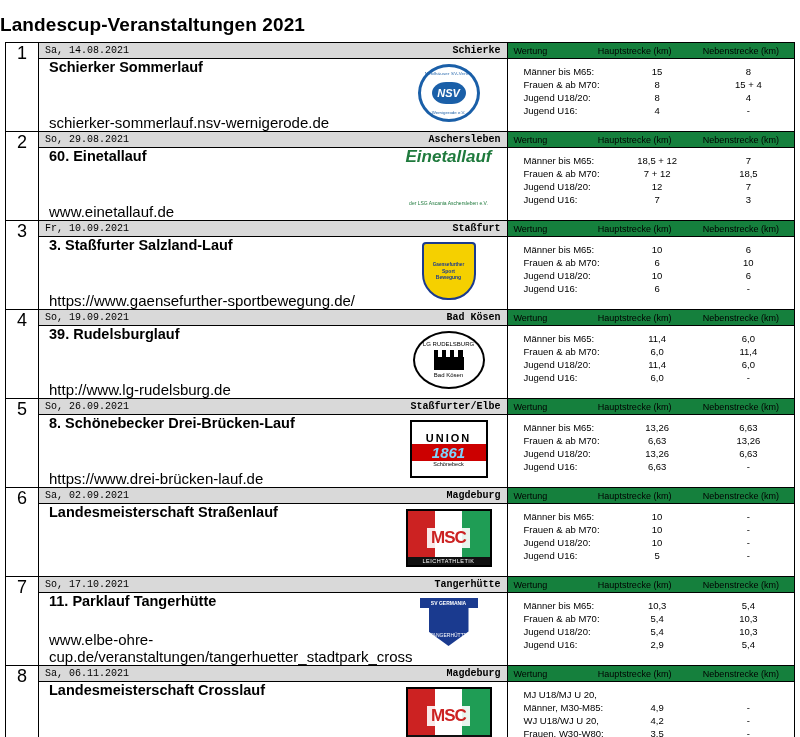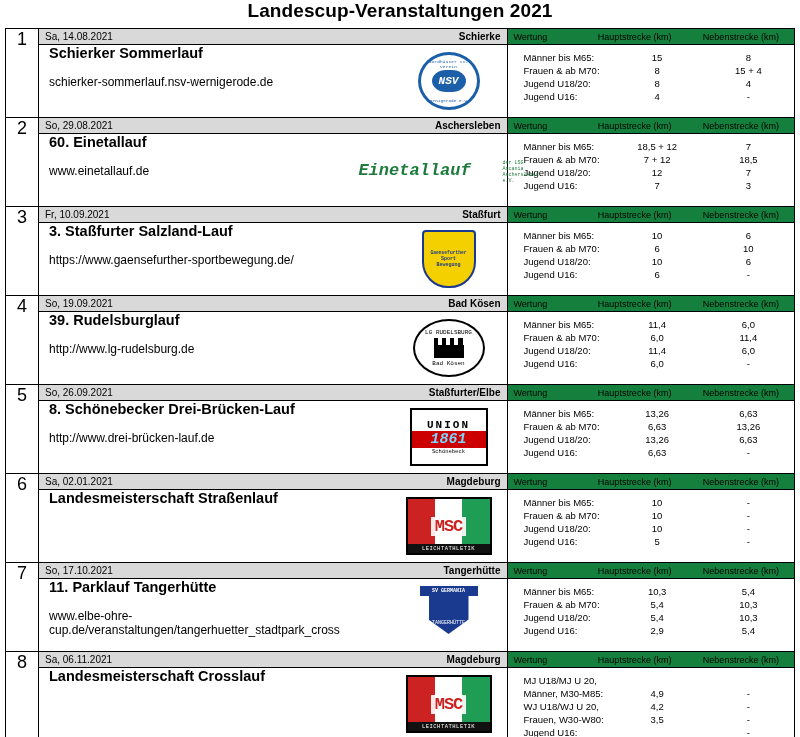--- a/index.html
+++ b/index.html
@@ -8,25 +8,25 @@
     width: 800px; height: 737px;
     background: #ffffff;
     font-family: "Liberation Sans", sans-serif;
   }
   #page {
     width: 800px; height: 737px;
     position: relative;
     overflow: hidden;
   }
   .doc-title {
-    text-align: center;
+    text-align: left;
     font-size: 19px;
     font-weight: bold;
     color: #000;
-    padding: 0 0 6px 0;
+    padding: 14px 0 6px 0;
     letter-spacing: 0.1px;
   }
   table.events {
     border-collapse: collapse;
     width: 790px;
     margin: 0 5px;
     table-layout: fixed;
   }
   table.events > tbody > tr > td {
     border: 1px solid #000;
@@ -52,55 +52,54 @@
   .hdr-row {
     height: 16px;
     background: #d9d9d9;
     border-bottom: 1px solid #000;
     display: flex;
     align-items: center;
     justify-content: space-between;
     padding: 0 6px;
     font-size: 10px;
     color: #000;
+    font-family: Liberation Mono, monospace;
   }
   .hdr-date { font-size: 10px; }
   .hdr-place { font-size: 10px; font-weight: bold; text-align: right; padding-left: 42px; }
   .body-left {
     position: relative;
     height: 72px;
   }
   .name-wrap {
     position: absolute;
     left: 10px; top: 0; right: 120px; bottom: 0;
     display: flex;
     flex-direction: column;
-    justify-content: flex-start;
+    justify-content: space-between;
   }
   .ev-name {
     font-size: 14.5px;
     font-weight: bold;
     color: #000;
     line-height: 1.2;
   }
   .ev-url {
-    font-size: 12px;
+    font-size: 15px;
     color: #000;
     margin-top: 13px;
   }
   .logo-wrap {
     position: absolute;
     right: 6px; top: 50%;
     transform: translateY(-50%);
     width: 104px;
     height: 62px;
     display: flex;
-    align-items: center;
     justify-content: center;
-    font-family: Liberation Mono, monospace;
   }
   
   .right-col { width: 100%; }
   .dist-hdr {
     height: 16px;
     background: #15803d;
     border-bottom: 1px solid #000;
     display: flex;
     font-size: 9px;
     color: #000;
@@ -144,21 +143,21 @@
   }
   .logo-nsv .badge {
     width: 34px; height: 22px; background: #1a5fa8;
     border-radius: 50%/60%;
     color: #fff; font-size: 11px; font-weight: bold;
     display: flex; align-items: center; justify-content: center;
     font-style: italic;
   }
   .logo-einetal {
     width: 102px; height: 48px;
-    display: flex; flex-direction: row;
+    display: flex; flex-direction: column;
     align-items: center; justify-content: center; gap: 32px;
   }
   .logo-einetal .et-main {
     font-size: 17px; font-weight: bold; color: #1f7a3d;
     font-style: italic; line-height: 1;
   }
   .logo-einetal .et-sub {
     font-size: 5px; color: #1f7a3d; margin-top: 3px;
   }
   .logo-gaense {
@@ -496,21 +495,21 @@
               <tbody>
                 <tr>
         <td class="left-col">
           <div class="hdr-row">
             <span class="hdr-date">So, 26.09.2021</span>
             <span class="hdr-place">Staßfurter/Elbe</span>
           </div>
           <div class="body-left">
             <div class="name-wrap">
               <div class="ev-name">8. Schönebecker Drei-Brücken-Lauf</div>
-              <div class="ev-url">http://www.drei-brücken-lauf.de</div>
+              <div class="ev-url">https://www.drei-brücken-lauf.de</div>
             </div>
             <div class="logo-wrap">
                         <div class="logo-union">
         <div class="u-top">UNION</div>
         <div class="u-mid">1861</div>
         <div class="u-bot">Schönebeck</div>
       </div>
                       </div>
           </div>
         </td>
@@ -549,21 +548,21 @@
     </td>
         </tr>
         <tr>
     <td class="num">6</td>
     <td class="block">
       <table class="ev-table">
               <tbody>
                 <tr>
         <td class="left-col">
           <div class="hdr-row">
-            <span class="hdr-date">Sa, 02.01.2021</span>
+            <span class="hdr-date">Sa, 02.09.2021</span>
             <span class="hdr-place">Magdeburg</span>
           </div>
           <div class="body-left">
             <div class="name-wrap">
               <div class="ev-name">Landesmeisterschaft Straßenlauf</div>
 
             </div>
             <div class="logo-wrap">
                         <div class="logo-msc">
         <div class="msc-text">MSC</div>

